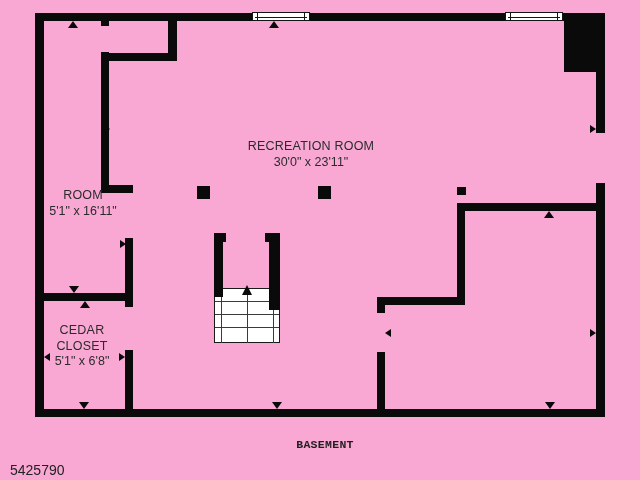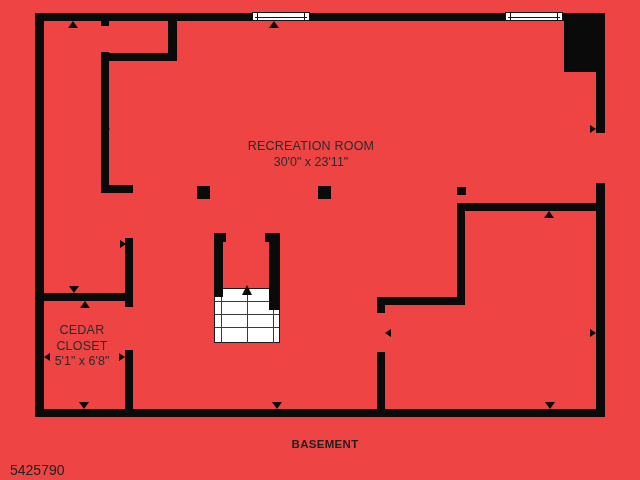--- a/index.html
+++ b/index.html
@@ -1,17 +1,17 @@
 <!DOCTYPE html>
 <html><head>
 <meta charset="utf-8">
 <style>
   html,body{margin:0;padding:0;background:#fff;}
   .canvas{
-    position:relative;width:640px;height:480px;background:#ef4444;overflow:hidden;
+    position:relative;width:640px;height:480px;background:#f9a8d4;overflow:hidden;
     font-family:"Liberation Sans", sans-serif;
   }
   .wall{position:absolute;background:#0a0a0a;}
   .post{position:absolute;background:#0a0a0a;}
   
   .window{position:absolute;background:#ffffff;border:1.5px solid #141414;box-sizing:border-box;}
   .window .wh{position:absolute;left:2px;right:2px;top:50%;height:1px;background:#141414;}
   .window .wv{position:absolute;top:0;bottom:0;width:1px;background:#141414;}
   .window .wv.l{left:4px;} .window .wv.r{right:4px;}
   
@@ -23,21 +23,21 @@
   .arr.down{border-left:5px solid transparent;border-right:5px solid transparent;border-top:7px solid #0a0a0a;}
   .arr.left{border-top:4px solid transparent;border-bottom:4px solid transparent;border-right:6px solid #0a0a0a;}
   .arr.right{border-top:4px solid transparent;border-bottom:4px solid transparent;border-left:6px solid #0a0a0a;}
   .stair-arrow{position:absolute;width:0;height:0;border-left:5.5px solid transparent;border-right:5.5px solid transparent;border-bottom:10px solid #0a0a0a;}
   
   .label{position:absolute;transform:translateX(-50%);text-align:center;color:#2b2b2b;
          font-size:12.5px;line-height:15.5px;white-space:nowrap;}
   .label .rname{font-weight:500;letter-spacing:.2px;}
   .label.wrap{white-space:normal;}
   .label.wrap .rname{display:block;width:72px;margin:0 auto;}
-  .caption{position:absolute;transform:translateX(-50%);color:#1f1f1f;font-size:11.5px;font-weight:700;letter-spacing:.3px;white-space:nowrap;}
+  .caption{position:absolute;transform:translateX(-50%);color:#1f1f1f;font-size:11.5px;font-weight:700;letter-spacing:.3px;white-space:nowrap;font-family:Liberation Mono, monospace;}
   .mls{position:absolute;color:#222;font-size:14px;white-space:nowrap;}
 </style>
 </head>
 <body>
 
 <div class="canvas">
 
   <div class="wall" style="left:35px;top:13px;width:570px;height:8px"></div>
   <div class="wall" style="left:35px;top:13px;width:9px;height:404px"></div>
   <div class="wall" style="left:35px;top:409px;width:570px;height:8px"></div>
@@ -102,20 +102,24 @@
   <div class="arr up" style="left:544px;top:211px"></div>
   <div class="arr down" style="left:545px;top:402px"></div>
   <div class="arr left" style="left:385px;top:329px"></div>
   <div class="arr right" style="left:590px;top:329px"></div>
 
   <div class="label" style="left:311px;top:139px">
     <div class="rname">RECREATION ROOM</div>
     <div class="rdims">30'0" x 23'11"</div>
   </div>
 
+  <div class="label" style="left:83px;top:188px">
+    <div class="rname">ROOM</div>
+    <div class="rdims">5'1" x 16'11"</div>
+  </div>
 
   <div class="label wrap" style="left:82px;top:323px">
     <div class="rname">CEDAR CLOSET</div>
     <div class="rdims">5'1" x 6'8"</div>
   </div>
 
 
   <div class="caption" style="left:325px;top:438px">BASEMENT</div>
   <div class="mls" style="left:10px;top:462px">5425790</div>
 

